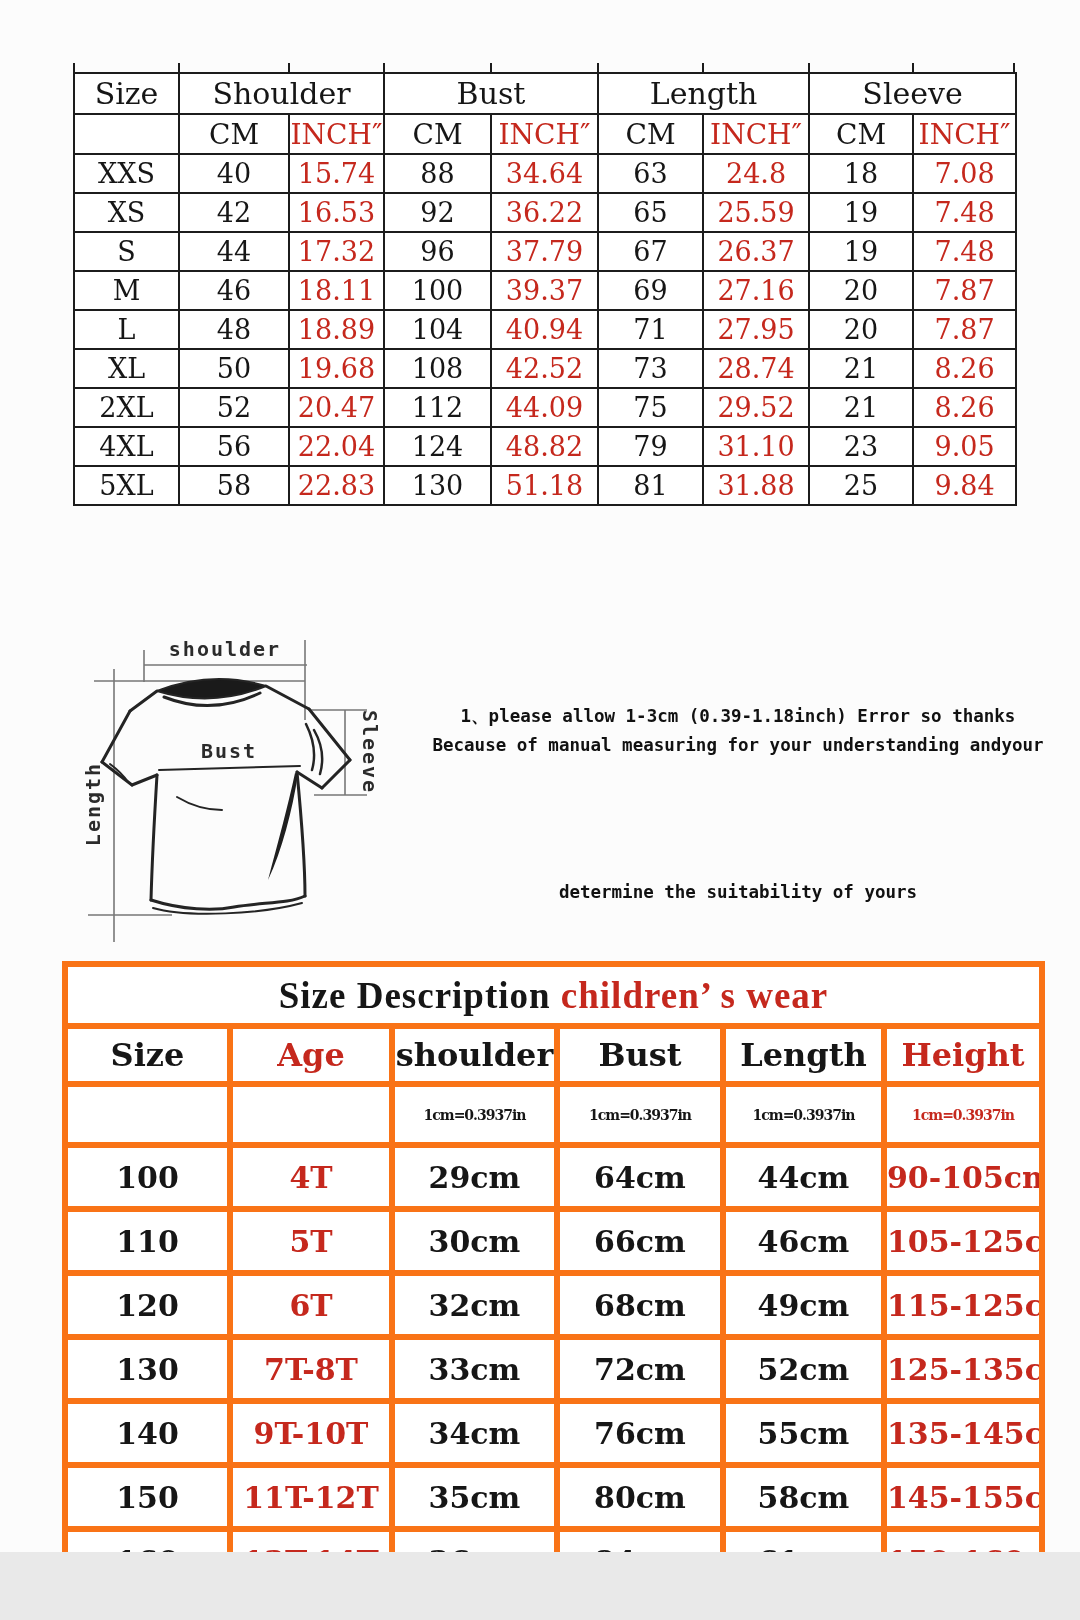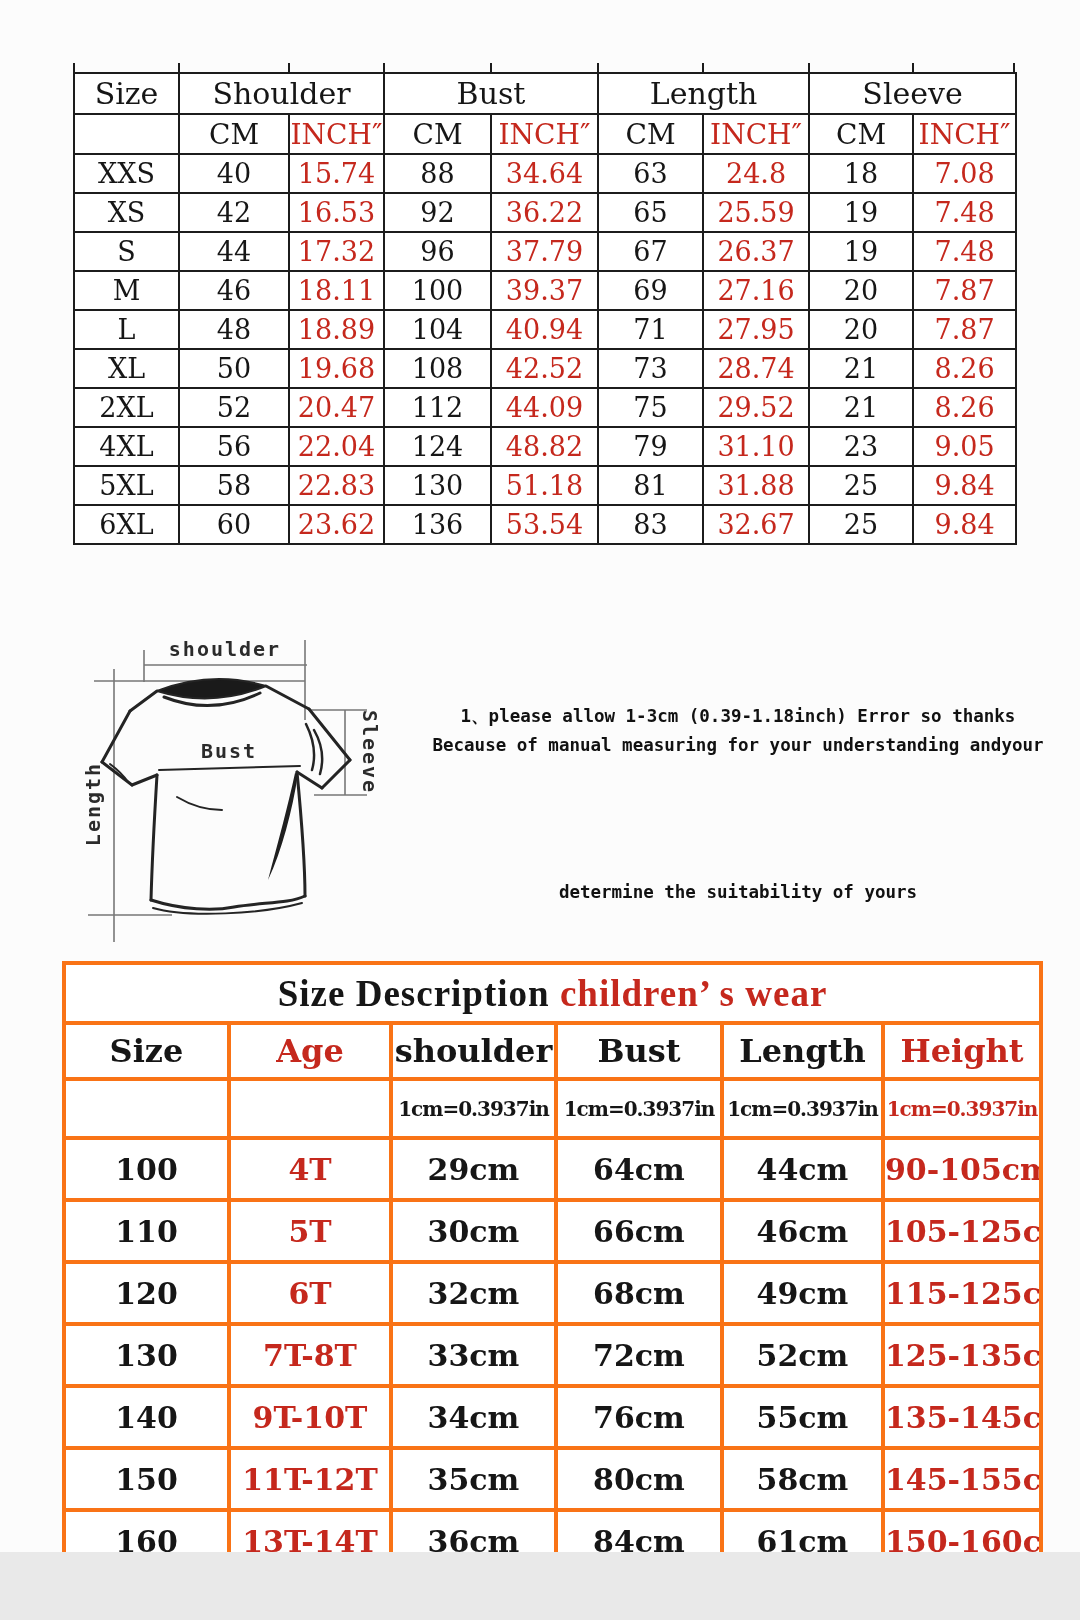--- a/index.html
+++ b/index.html
@@ -12,24 +12,24 @@
 
   
   .t1{position:absolute;left:73px;top:72px;width:942px;}
   .t1 th,.t1 td{border:2px solid #1c1c1c;text-align:center;vertical-align:middle;padding:0;font-weight:normal;}
   .t1 .h1 th{height:39px;font-size:30px;}
   .t1 .h2 th{height:38px;font-size:28px;}
   .t1 tbody td{height:37px;font-size:27px;}
 
   
   .t2{position:absolute;left:62px;top:961px;width:977px;border:4px solid #141414;font-weight:bold;}
-  .t2 th,.t2 td{border:4px solid #f97316;text-align:center;vertical-align:middle;padding:0;}
+  .t2 th,.t2 td{border:6px solid #f97316;text-align:center;vertical-align:middle;padding:0;}
   .t2 .title th{height:56px;font-size:37px;font-family:"Liberation Serif",serif;letter-spacing:1px;}
   .t2 .head th{height:52px;font-size:32px;}
-  .t2 .units td{height:55px;font-size:20px;letter-spacing:-1px;text-align:center;}
+  .t2 .units td{height:55px;font-size:14px;letter-spacing:-1px;text-align:center;}
   .t2 tbody td{height:58px;font-size:30px;}
 
   .red{color:#c5281d;}
 
   
   .tick{position:absolute;width:2px;height:9px;background:#1c1c1c;}
 
   
   .note{
     position:absolute;width:620px;
@@ -181,31 +181,20 @@
           <td class="red">9.05</td>
         </tr>
         <tr>
           <td>5XL</td>
           <td>58</td>
           <td class="red">22.83</td>
           <td>130</td>
           <td class="red">51.18</td>
           <td>81</td>
           <td class="red">31.88</td>
-          <td>25</td>
-          <td class="red">9.84</td>
-        </tr>
-        <tr>
-          <td>6XL</td>
-          <td>60</td>
-          <td class="red">23.62</td>
-          <td>136</td>
-          <td class="red">53.54</td>
-          <td>83</td>
-          <td class="red">32.67</td>
           <td>25</td>
           <td class="red">9.84</td>
         </tr>
       </tbody>
   </table>
 
   <svg id="diagram" width="360" height="340" viewBox="0 0 360 340">
 
     <g stroke="#777777" stroke-width="1.6" fill="none">
       <path d="M82,53 H245"></path>

